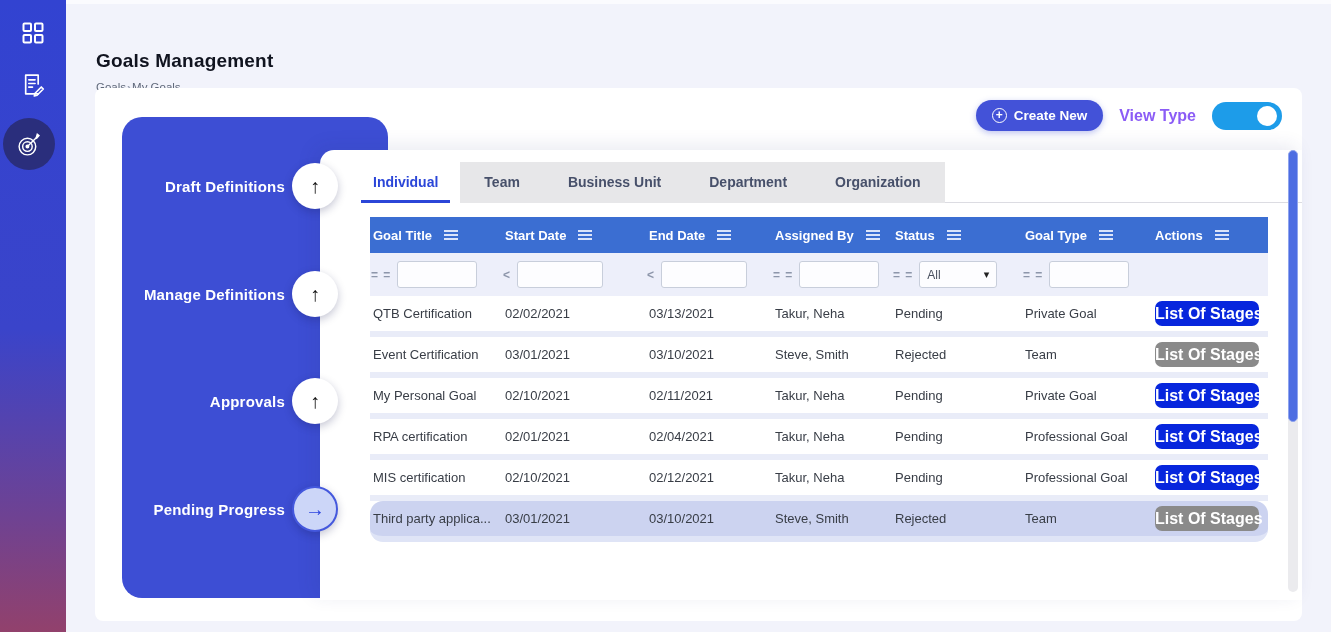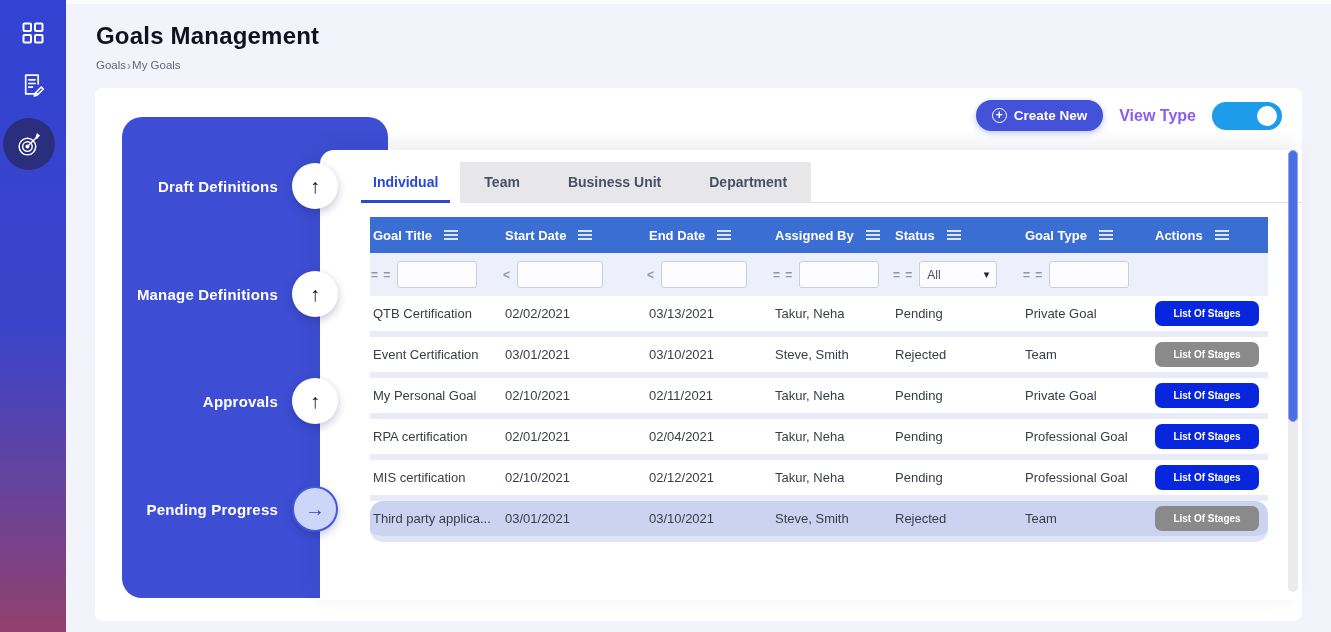--- a/index.html
+++ b/index.html
@@ -12,41 +12,41 @@
     z-index:10; }
   .side-icon { position:absolute; left:0; width:66px; display:flex; justify-content:center; align-items:center; cursor:pointer; }
   .side-icon.grid { top:20px; height:26px; }
   .side-icon.doc { top:70px; height:28px; }
   .side-icon.target { top:118px; height:52px; }
   .target-circle { width:52px; height:52px; border-radius:50%; background:#2a2e7c; display:flex; align-items:center; justify-content:center; margin-left:-8px; }
 
   
   .topstrip { position:absolute; left:66px; top:0; right:0; height:4px; background:#fbfbfe; }
   .page-header { position:absolute; left:96px; top:22px; }
-  .page-title { font-size:24px; font-weight:700; color:#10131f; letter-spacing:.2px; }
+  .page-title { font-size:19px; font-weight:700; color:#10131f; letter-spacing:.2px;margin-top:28px; }
   .breadcrumb { margin-top:9px; font-size:11.5px; color:#5f6879; display:flex; gap:1px; }
   .breadcrumb .sep { color:#9aa2b2; font-weight:700; font-size:12px; }
 
   
   .card { position:absolute; left:95px; top:88px; width:1207px; height:533px; background:#fff; border-radius:8px; }
 
   
   .toolbar { position:absolute; top:12px; right:20px; display:flex; align-items:center; gap:16px; z-index:5; }
   .btn-create { display:flex; align-items:center; gap:7px; background:#4352d8; color:#fff; border:none; cursor:pointer;
     height:31px; padding:0 16px; border-radius:16px; font-size:13.5px; font-weight:700; font-family:inherit;
     box-shadow:0 2px 6px rgba(67,82,216,.35); }
   .plus-circle { width:15px; height:15px; border:1.6px solid #fff; border-radius:50%; display:flex; align-items:center; justify-content:center;
     font-size:12px; font-weight:700; line-height:1; padding-bottom:1px; }
   .view-type { font-size:16px; font-weight:700; color:#8b5cf6; }
   .toggle { width:70px; height:28px; border-radius:14px; background:#1d9ce9; position:relative; cursor:pointer; }
   .toggle .knob { position:absolute; right:5px; top:4px; width:20px; height:20px; border-radius:50%; background:#fff; }
 
   
   .menu-panel { position:absolute; left:27px; top:29px; width:266px; height:481px; background:#3d4ed4; border-radius:20px; z-index:1; }
-  .menu-item { position:absolute; left:30px; width:213px; height:46px; display:flex; align-items:center; gap:14px; z-index:3; cursor:pointer; }
+  .menu-item { position:absolute; left:30px; width:213px; height:46px; display:flex; align-items:center; gap:7px; z-index:3; cursor:pointer; }
   .menu-item .mi-label { flex:1; text-align:right; color:#fff; font-size:15px; font-weight:700; letter-spacing:.2px; }
   .mi-circle { width:46px; height:46px; border-radius:50%; background:#fff; display:flex; align-items:center; justify-content:center;
     box-shadow:0 3px 8px rgba(20,25,80,.25); font-size:20px; font-weight:900; color:#111; }
   .menu-item.active .mi-circle { background:#ccd6f8; border:2px solid #4458dd; color:#2b43de; }
   .mi-0 { top:75px; } .mi-1 { top:183px; } .mi-2 { top:290px; } .mi-3 { top:398px; }
 
   
   .content-panel { position:absolute; left:225px; top:62px; width:982px; height:450px; background:#fff;
     border-radius:14px 0 0 0; box-shadow:-6px -4px 18px rgba(40,50,120,.10); z-index:2; }
 
@@ -66,21 +66,21 @@
   .fc { display:flex; align-items:center; gap:6px; padding-left:1px; }
   .f-op { color:#8d96aa; font-weight:700; font-size:12px; letter-spacing:1px; white-space:nowrap; }
   .f-input { height:27px; border:1px solid #c8cedb; border-radius:3px; background:#fdfdff; width:86px; font-family:inherit; font-size:12px; padding:0 6px; }
   .f-input.w80 { width:80px; }
   .f-select { height:27px; width:78px; border:1px solid #c8cedb; border-radius:3px; background:#fdfdff; display:flex; align-items:center;
     justify-content:space-between; padding:0 7px; font-size:12px; color:#4a5160; cursor:pointer; }
   .f-select .chev { font-size:11px; color:#222; }
   .t-row { background:#fff; height:41px; border-bottom:6px solid #e9ecf8; color:#383d46; cursor:default; }
   .t-row .td { padding-left:3px; white-space:nowrap; overflow:hidden; text-overflow:ellipsis; }
   .t-row.highlighted { background:#ccd3f0; border-bottom-color:#dfe4f6;border-radius:13px; }
-  .stage-btn { width:104px; height:25px; border:none; border-radius:7px; color:#fff; font-size:10px; font-weight:700;
+  .stage-btn { width:104px; height:25px; border:none; border-radius:7px; color:#fff; font-size:16px; font-weight:700;
     font-family:inherit; cursor:pointer; }
   .stage-btn.blue { background:#0726dd; }
   .stage-btn.gray { background:#8a8a8a; }
 
   
   .scrollbar { position:absolute; left:1193px; top:62px; width:10px; height:442px; background:#ebebee; border-radius:6px; z-index:4; }
   .scroll-thumb { position:absolute; left:0; top:0; width:10px; height:272px; background:#4d6de2; border:1px solid #8fa4ef; border-radius:6px; cursor:grab; }
 </style>
 </head>
 <body>
@@ -171,20 +171,21 @@
       </span>
   </div>
 
   <div class="content-panel">
 
     <div class="tabs">
       <div class="tab active">Individual</div>
       <div class="tab">Team</div>
       <div class="tab">Business Unit</div>
       <div class="tab">Department</div>
+      <div class="tab">Organization</div>
       <div class="tab-filler"></div>
     </div>
 
     <div class="goal-table">
 
       <div class="tg t-head">
         <div class="th">
             <span>Goal Title</span>
             <span class="col-menu"></span>
           </div>

